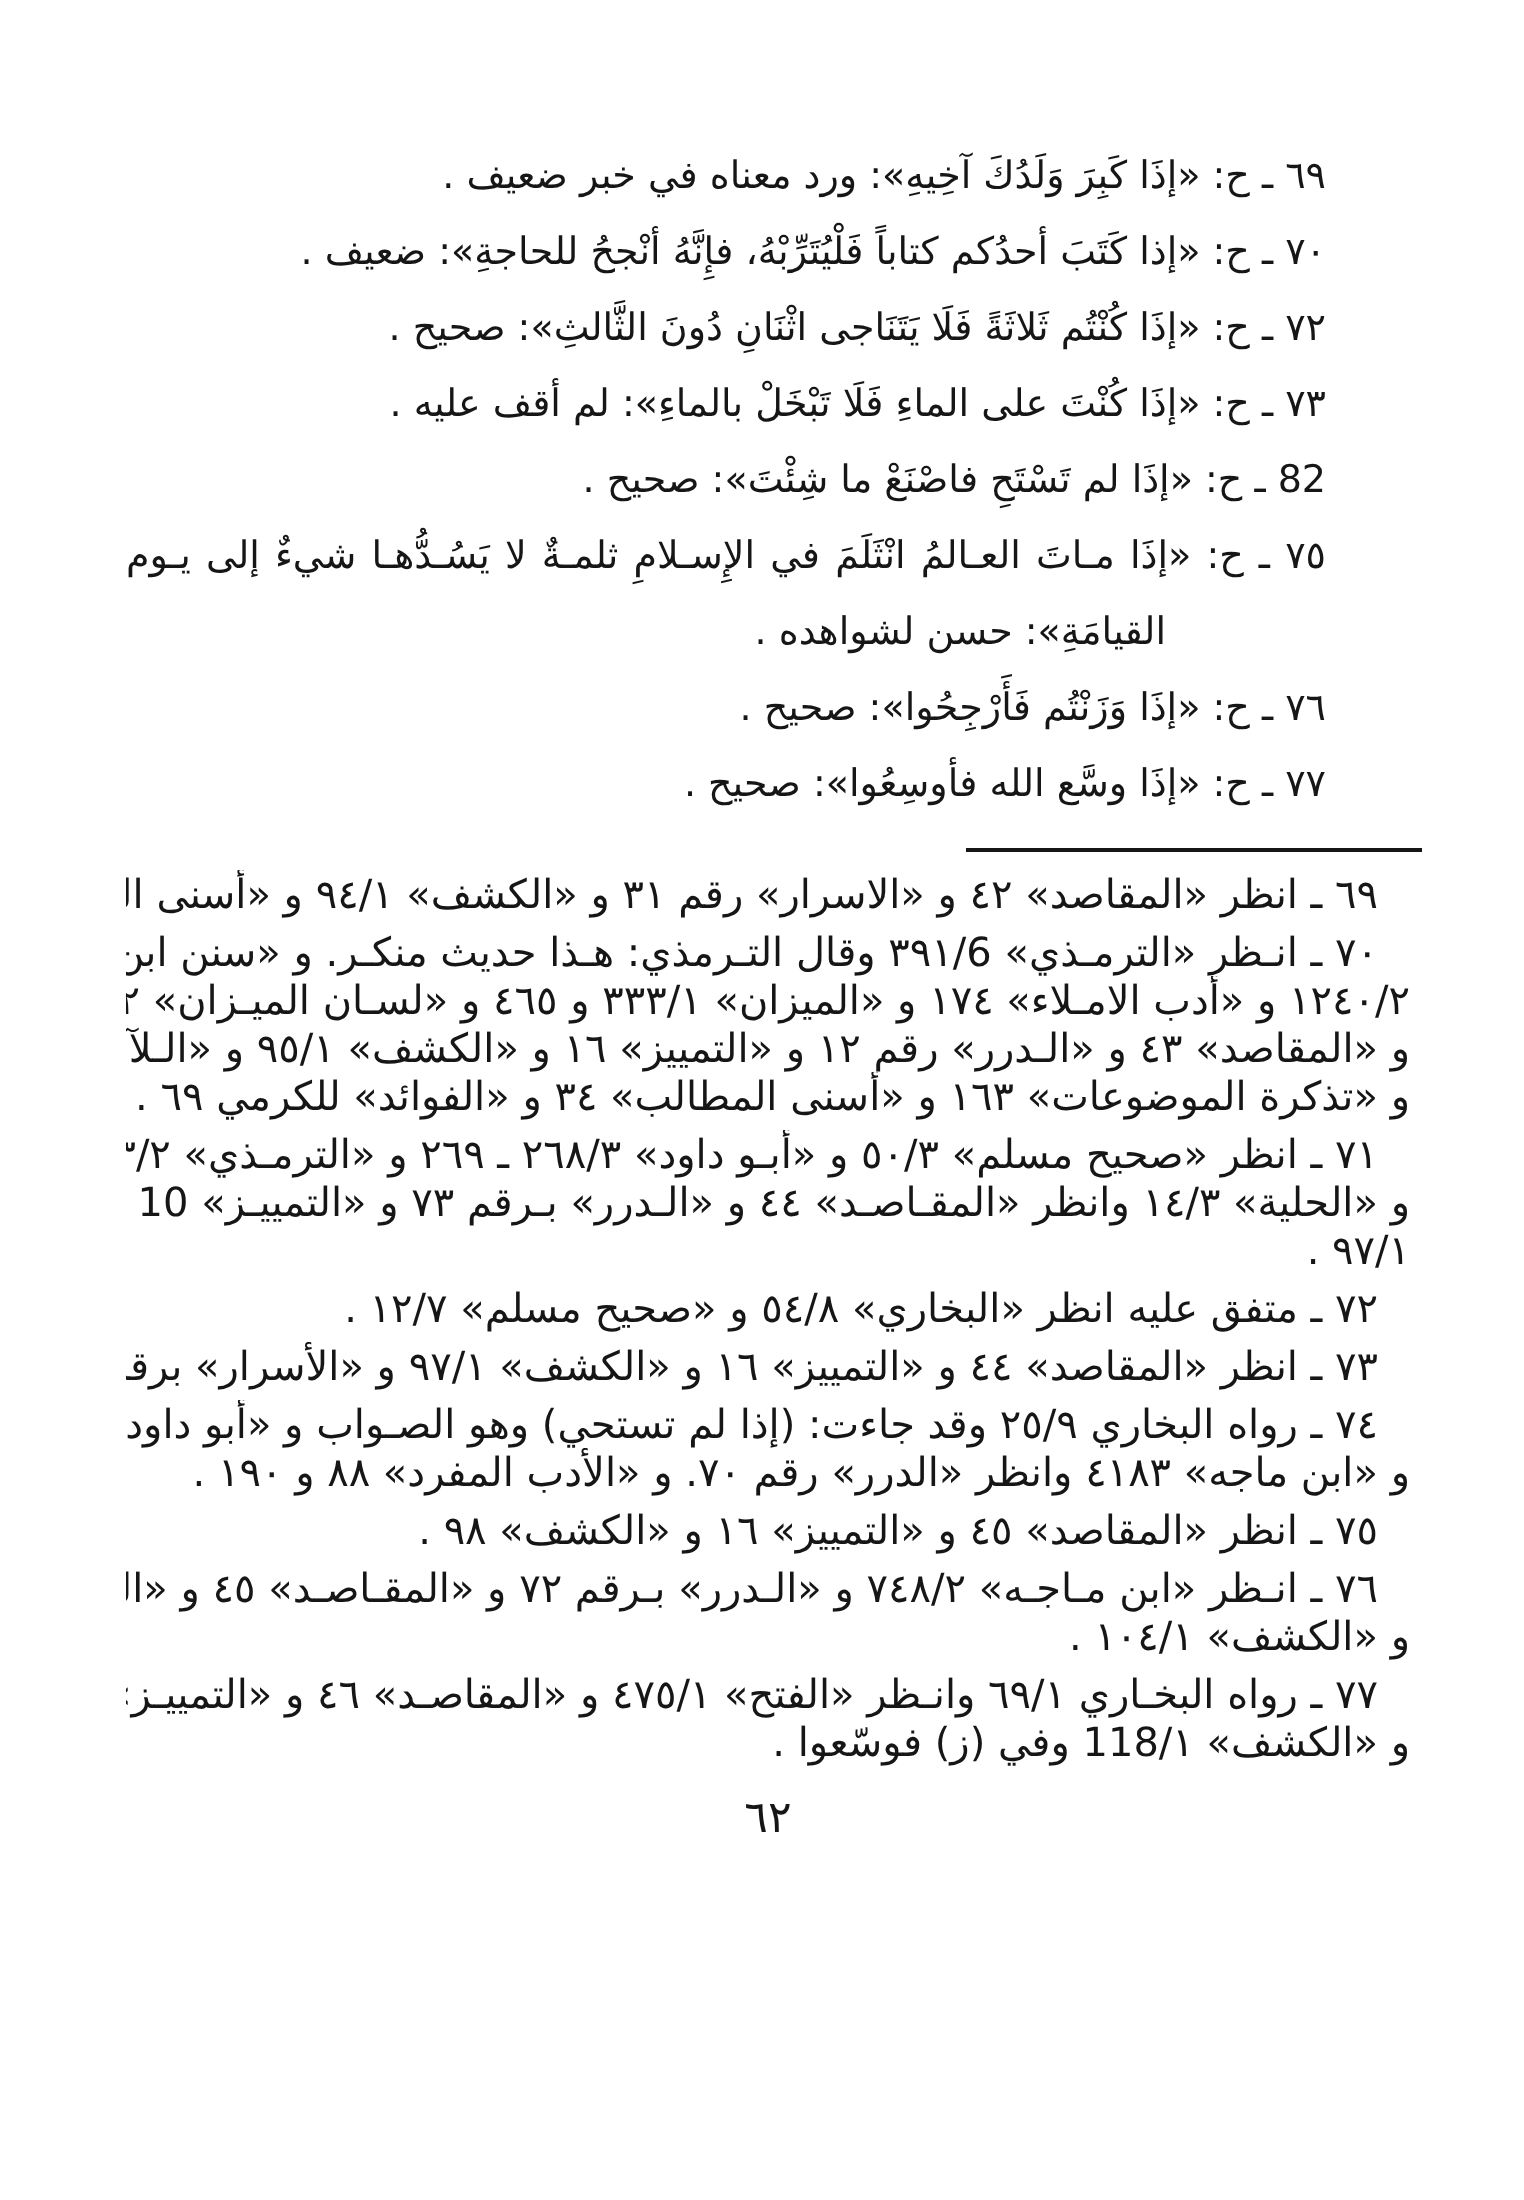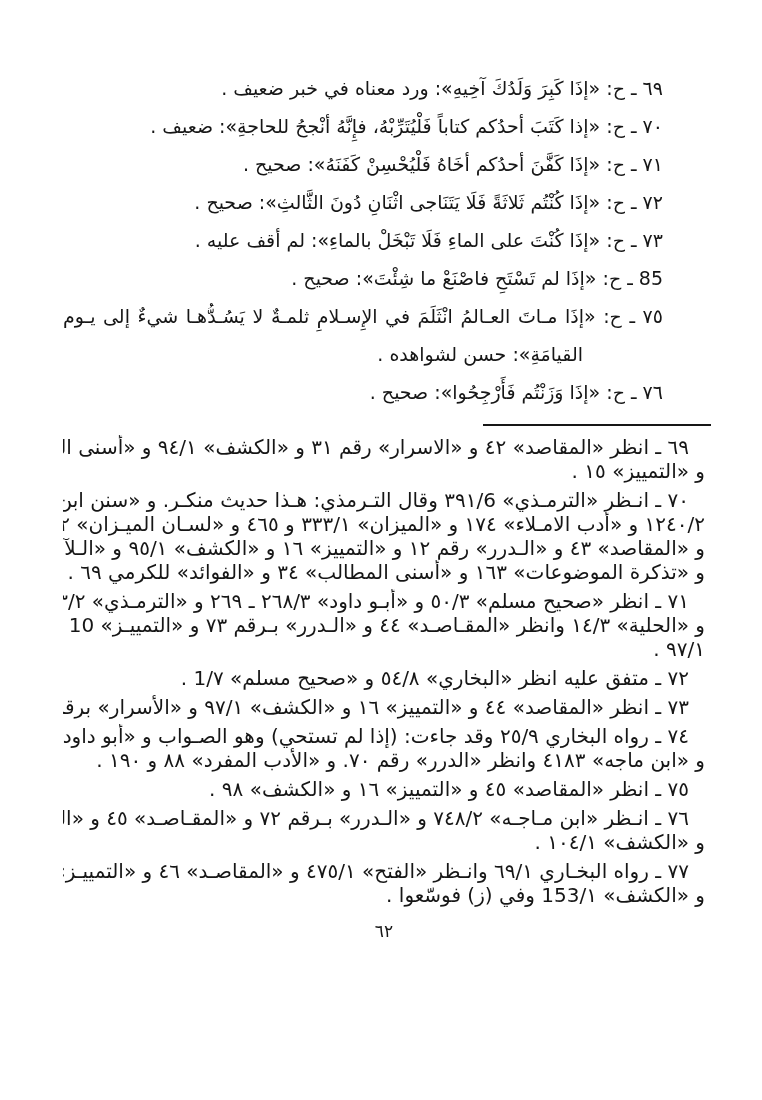--- a/index.html
+++ b/index.html
@@ -24,88 +24,87 @@
   .fn-sep{
     width:228px;height:0;
     border:0;border-top:2px solid var(--ink,#161616);
     margin:13px -6px 9px auto;
   }
   .footnotes{font-size:20px;line-height:24px;}
   .fn{margin-bottom:5px;}
   .fn .line:first-child{text-indent:16px;}
   .page-number{
     text-align:center;
-    font-size:17px;
+    font-size:22px;
     margin-top:14px;
   }
 </style>
 </head>
 <body>
 
 <div class="page" style="--paper: #ffffff; --ink: #161616;">
   <main class="hadith-list" id="hadith-list">
       <div class="entry">
         <div class="line lline">٦٩ ـ ح: «إذَا كَبِرَ وَلَدُكَ آخِيهِ»: ورد معناه في خبر ضعيف .</div>
       </div>
       <div class="entry">
         <div class="line lline">٧٠ ـ ح: «إذا كَتَبَ أحدُكم كتاباً فَلْيُتَرِّبْهُ، فإِنَّهُ أنْجحُ للحاجةِ»: ضعيف .</div>
       </div>
       <div class="entry">
-        <div class="line lline">٧١ ـ ح: «إذَا كَفَّنَ أحدُكم أخَاهُ فَلْيُحْسِنْ كَفَنَهُ»: صحيح .</div>
-      </div>
-      <div class="entry">
         <div class="line lline">٧٢ ـ ح: «إذَا كُنْتُم ثَلاثَةً فَلَا يَتَنَاجى اثْنَانِ دُونَ الثَّالثِ»: صحيح .</div>
       </div>
       <div class="entry">
         <div class="line lline">٧٣ ـ ح: «إذَا كُنْتَ على الماءِ فَلَا تَبْخَلْ بالماءِ»: لم أقف عليه .</div>
       </div>
       <div class="entry">
-        <div class="line lline">85 ـ ح: «إذَا لم تَسْتَحِ فاصْنَعْ ما شِئْتَ»: صحيح .</div>
+        <div class="line lline">82 ـ ح: «إذَا لم تَسْتَحِ فاصْنَعْ ما شِئْتَ»: صحيح .</div>
       </div>
       <div class="entry">
         <div class="line jline">٧٥ ـ ح: «إذَا مـاتَ العـالمُ انْثَلَمَ في الإِسـلامِ ثلمـةٌ لا يَسُـدُّهـا شيءٌ إلى يـوم</div>
         <div class="line lline cont">القيامَةِ»: حسن لشواهده .</div>
       </div>
       <div class="entry">
         <div class="line lline">٧٦ ـ ح: «إذَا وَزَنْتُم فَأَرْجِحُوا»: صحيح .</div>
       </div>
+      <div class="entry">
+        <div class="line lline">٧٧ ـ ح: «إذَا وسَّع الله فأوسِعُوا»: صحيح .</div>
+      </div>
     </main>
   <div class="fn-sep"></div>
   <section class="footnotes" id="footnotes">
       <div class="fn">
         <div class="line jline">٦٩ ـ انظر «المقاصد» ٤٢ و «الاسرار» رقم ٣١ و «الكشف» ٩٤/١ و «أسنى المطالب» ٣١</div>
-        <div class="line lline">و «التمييز» ١٥ .</div>
       </div>
       <div class="fn">
         <div class="line jline">٧٠ ـ انـظر «الترمـذي» ٣٩١/6 وقال التـرمذي: هـذا حديث منكـر. و «سنن ابن مـاجـه»</div>
         <div class="line jline">١٢٤٠/٢ و «أدب الامـلاء» ١٧٤ و «الميزان» ٣٣٣/١ و ٤٦٥ و «لسـان الميـزان» ١٧٩/٢</div>
         <div class="line jline">و «المقاصد» ٤٣ و «الـدرر» رقم ١٢ و «التمييز» ١٦ و «الكشف» ٩٥/١ و «الـلآلىء» ٢٩١/5</div>
         <div class="line lline">و «تذكرة الموضوعات» ١٦٣ و «أسنى المطالب» ٣٤ و «الفوائد» للكرمي ٦٩ .</div>
       </div>
       <div class="fn">
         <div class="line jline">٧١ ـ انظر «صحيح مسلم» ٥٠/٣ و «أبـو داود» ٢٦٨/٣ ـ ٢٦٩ و «الترمـذي» ١٣٣/٢</div>
         <div class="line jline">و «الحلية» ١٤/٣ وانظر «المقـاصـد» ٤٤ و «الـدرر» بـرقم ٧٣ و «التمييـز» 10 و «الكشف»</div>
         <div class="line lline">٩٧/١ .</div>
       </div>
       <div class="fn">
-        <div class="line lline">٧٢ ـ متفق عليه انظر «البخاري» ٥٤/٨ و «صحيح مسلم» 1/٧ .</div>
+        <div class="line lline">٧٢ ـ متفق عليه انظر «البخاري» ٥٤/٨ و «صحيح مسلم» ١٢/٧ .</div>
       </div>
       <div class="fn">
         <div class="line lline">٧٣ ـ انظر «المقاصد» ٤٤ و «التمييز» ١٦ و «الكشف» ٩٧/١ و «الأسرار» برقم ٣٣ .</div>
       </div>
       <div class="fn">
         <div class="line jline">٧٤ ـ رواه البخاري ٢٥/٩ وقد جاءت: (إذا لم تستحي) وهو الصـواب و «أبو داود» ٤٧٩٧</div>
         <div class="line lline">و «ابن ماجه» ٤١٨٣ وانظر «الدرر» رقم ٧٠. و «الأدب المفرد» ٨٨ و ١٩٠ .</div>
       </div>
       <div class="fn">
         <div class="line lline">٧٥ ـ انظر «المقاصد» ٤٥ و «التمييز» ١٦ و «الكشف» ٩٨ .</div>
       </div>
       <div class="fn">
         <div class="line jline">٧٦ ـ انـظر «ابن مـاجـه» ٧٤٨/٢ و «الـدرر» بـرقم ٧٢ و «المقـاصـد» ٤٥ و «التمييـز» ١٦</div>
         <div class="line lline">و «الكشف» ١٠٤/١ .</div>
       </div>
       <div class="fn">
         <div class="line jline">٧٧ ـ رواه البخـاري ٦٩/١ وانـظر «الفتح» ٤٧٥/١ و «المقاصـد» ٤٦ و «التمييـز» ١٦</div>
-        <div class="line lline">و «الكشف» 153/١ وفي (ز) فوسّعوا .</div>
+        <div class="line lline">و «الكشف» 118/١ وفي (ز) فوسّعوا .</div>
       </div>
     </section>
   <div class="page-number">٦٢</div>
 </div>
 
 </body></html>

